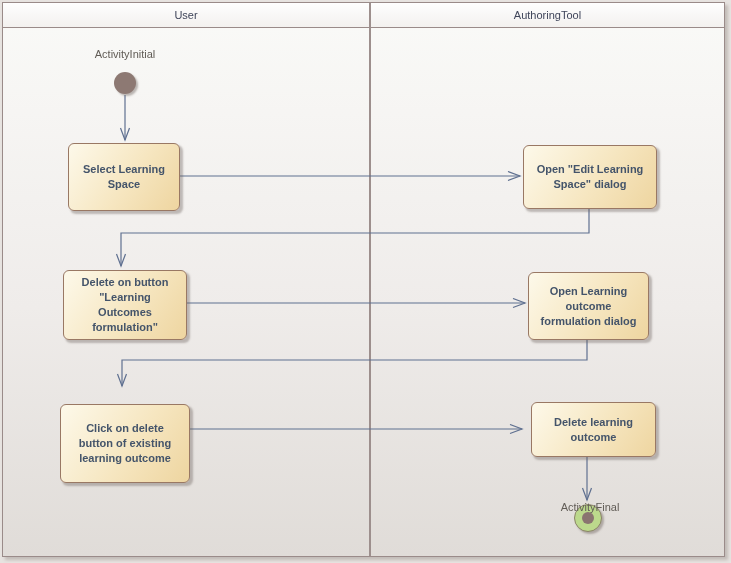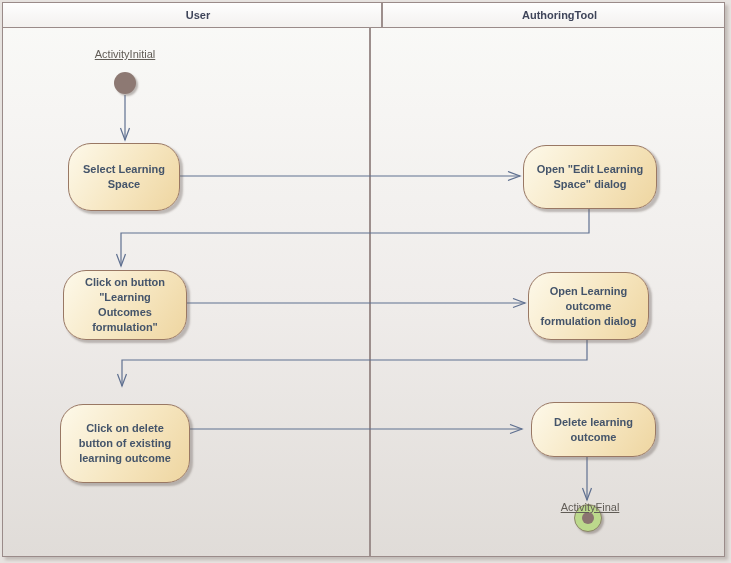--- a/index.html
+++ b/index.html
@@ -15,31 +15,31 @@
     background:linear-gradient(180deg,#fafaf8 0%,#efecea 55%,#e0dcd8 100%);
     box-shadow:3px 3px 3px rgba(125,115,110,0.35);
   }
   .header-row{
     position:absolute;left:0;top:0;right:0;height:24px;
     display:flex;border-bottom:1px solid #9a8b89;
   }
   .header-cell{
     display:flex;align-items:center;justify-content:center;
     background:linear-gradient(#fefefe,#f3f1ef);
-    font-size:11px;font-weight:bold;color:#3f455a;padding-left:12px;
+    font-size:11px;font-weight:normal;color:#3f455a;
   }
   .header-cell.first{width:366px;border-right:2px solid #9d8f8d;}
   .header-cell.second{flex:1;justify-content:center;}
   .lane-divider{
     position:absolute;left:366px;top:24px;bottom:0;width:2px;
     background:#9d8f8d;
   }
   
   .action{
-    position:absolute;border:1px solid #997864;border-radius:23px;
+    position:absolute;border:1px solid #997864;border-radius:6px;
     background:linear-gradient(125deg,#fdf9ea 0%,#f6e6c0 55%,#eed5a0 100%);
     box-shadow:2.5px 2.5px 2px rgba(110,100,95,0.40);
     display:flex;align-items:center;justify-content:center;
     text-align:center;
   }
   .action-text{
     font-size:11px;font-weight:bold;color:#44546a;
     line-height:15px;white-space:pre-line;
   }
   
@@ -51,21 +51,21 @@
   .final-node{
     position:absolute;left:574px;top:504px;width:26px;height:26px;
     border-radius:50%;background:#bcd98c;border:1px solid #8b8468;
     box-shadow:2px 2px 2px rgba(110,100,95,0.45);
   }
   .final-inner{
     position:absolute;left:7px;top:7px;width:12px;height:12px;
     border-radius:50%;background:#8a7470;
   }
   .node-label{
-    position:absolute;font-size:11px;color:#615c56;text-align:center;text-decoration:underline;
+    position:absolute;font-size:11px;color:#615c56;text-align:center;
   }
   .label-initial{left:65px;top:48px;width:120px;}
   .label-final{left:525px;top:501px;width:130px;}
   svg.edges{position:absolute;left:0;top:0;pointer-events:none;}
   svg.edges polyline{pointer-events:stroke;}
 </style>
 </head>
 <body>
 
 <div class="frame">
@@ -104,21 +104,21 @@
   <span class="action-text">Select Learning
 Space</span>
 </div>
 
 <div class="action" style="left:523px;top:145px;width:132px;height:62px">
   <span class="action-text">Open "Edit Learning
 Space" dialog</span>
 </div>
 
 <div class="action" style="left:63px;top:270px;width:122px;height:68px">
-  <span class="action-text">Click on button
+  <span class="action-text">Delete on button
 "Learning
 Outcomes
 formulation"</span>
 </div>
 
 <div class="action" style="left:528px;top:272px;width:119px;height:66px">
   <span class="action-text">Open Learning
 outcome
 formulation dialog</span>
 </div>

